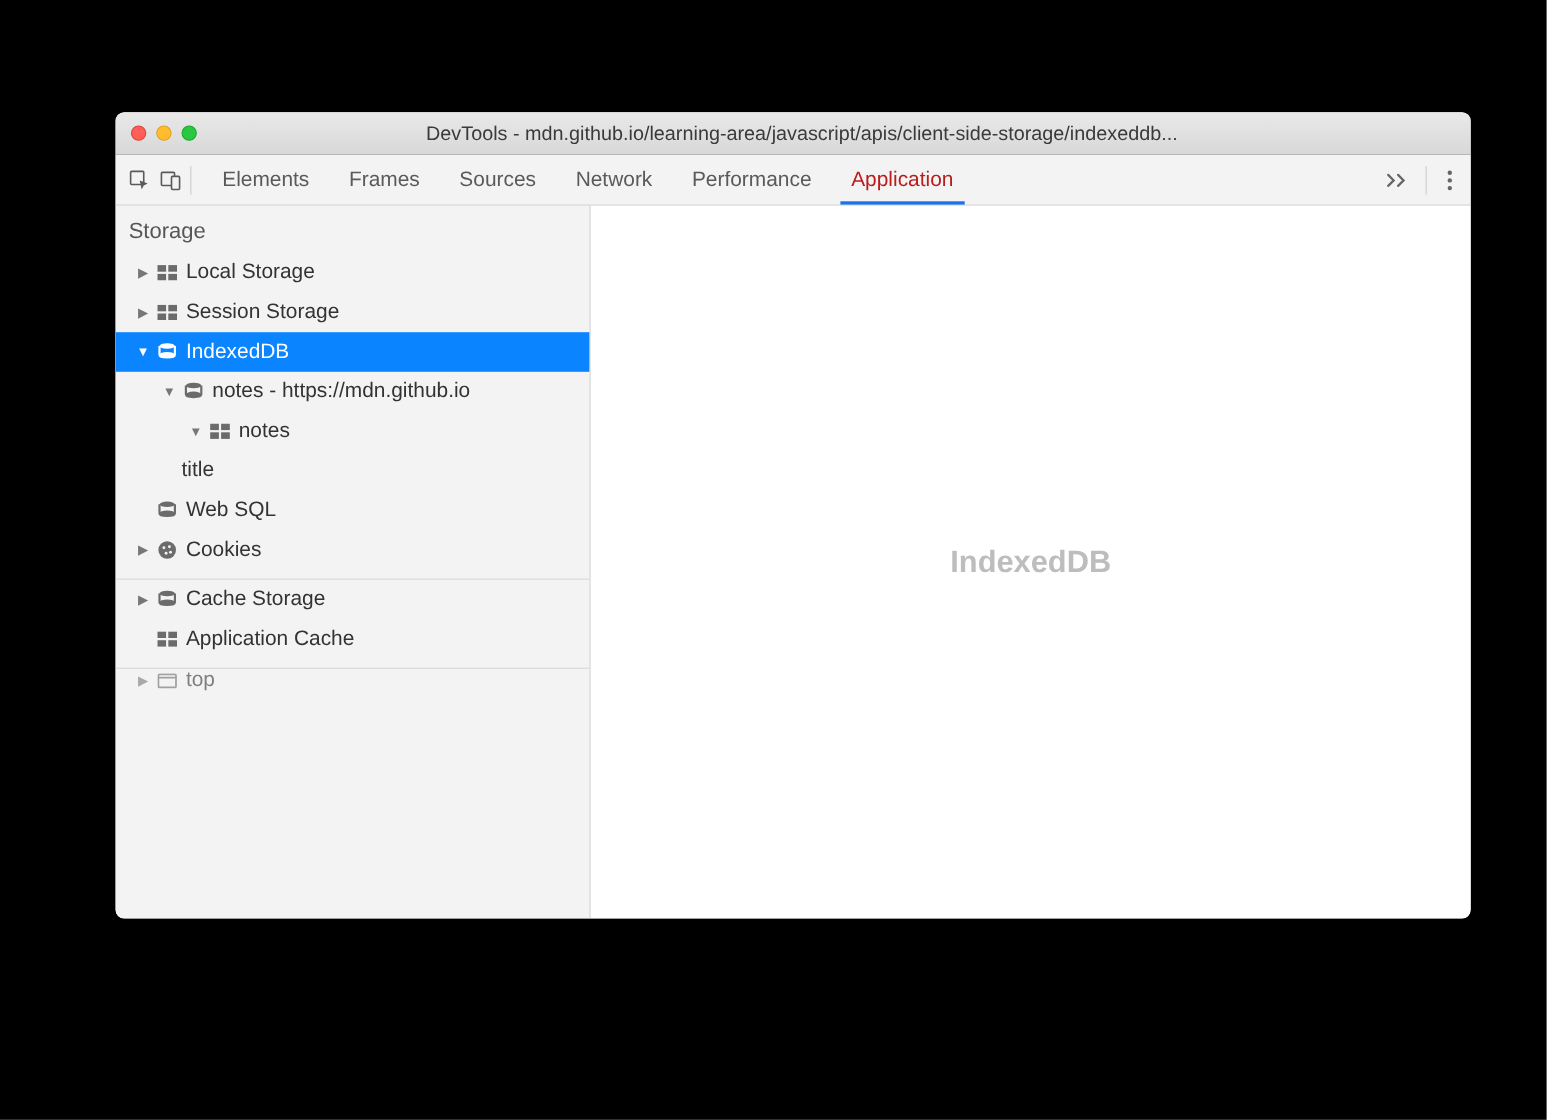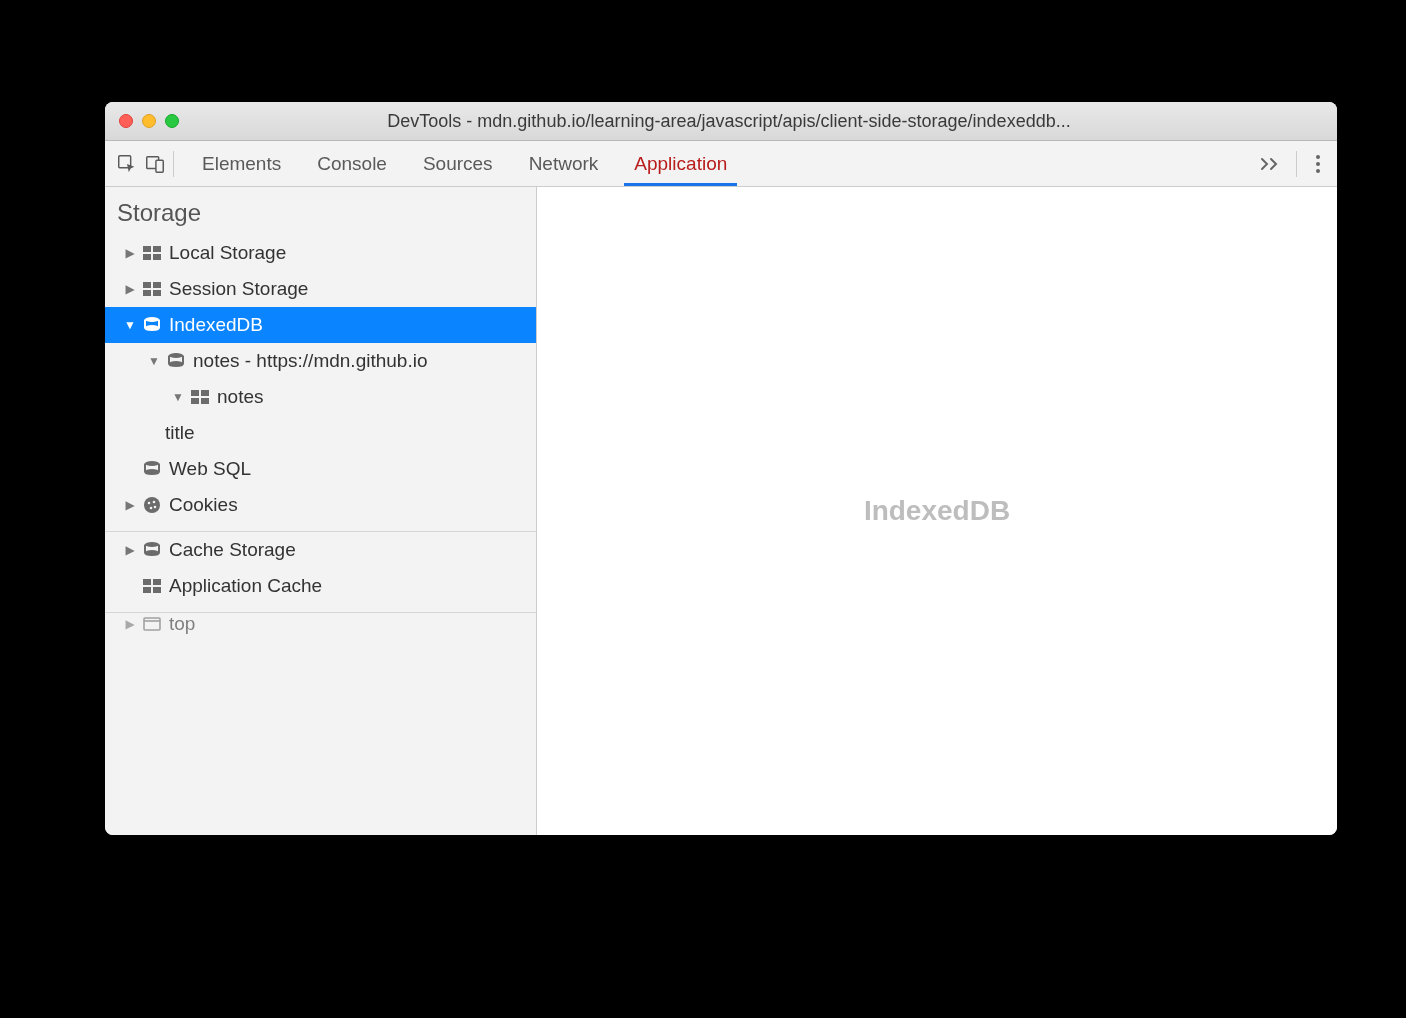--- a/index.html
+++ b/index.html
@@ -105,21 +105,21 @@
     width: 432px;
     background: #f3f3f3;
     border-right: 1px solid #ccc;
     overflow: hidden;
     font-size: 19px;
     color: #333;
   }
   .sidebar-section-header {
     padding: 12px 12px 8px 12px;
     color: #555;
-    font-size: 24px;
+    font-size: 20px;
   }
   .sidebar-divider {
     height: 1px;
     background: #d7d7d7;
     margin-top: 8px;
   }
   .tree-row {
     display: flex;
     align-items: center;
     height: 36px;
@@ -187,23 +187,24 @@
     </div>
     <div class="toolbar-icon-btn">
       <svg width="22" height="22" viewBox="0 0 24 24" fill="none" stroke="#5a5a5a" stroke-width="1.6">
         <rect x="3" y="4" width="13" height="13" rx="1"></rect>
         <rect x="13" y="8" width="8" height="13" rx="1" fill="#f3f3f3"></rect>
       </svg>
     </div>
     <div class="toolbar-sep"></div>
     <div class="tabs">
       <div class="tab">Elements</div>
-      <div class="tab">Console</div>
+      <div class="tab">Frames</div>
       <div class="tab">Sources</div>
       <div class="tab">Network</div>
+      <div class="tab">Performance</div>
       <div class="tab active">Application</div>
     </div>
     <div class="overflow-chevrons">
       <svg width="20" height="14" viewBox="0 0 20 14" fill="none" stroke="#666" stroke-width="2" stroke-linecap="round">
         <path d="M2 2 L7 7 L2 12"></path>
         <path d="M11 2 L16 7 L11 12"></path>
       </svg>
     </div>
     <div class="toolbar-sep"></div>
     <div class="more-dots">

